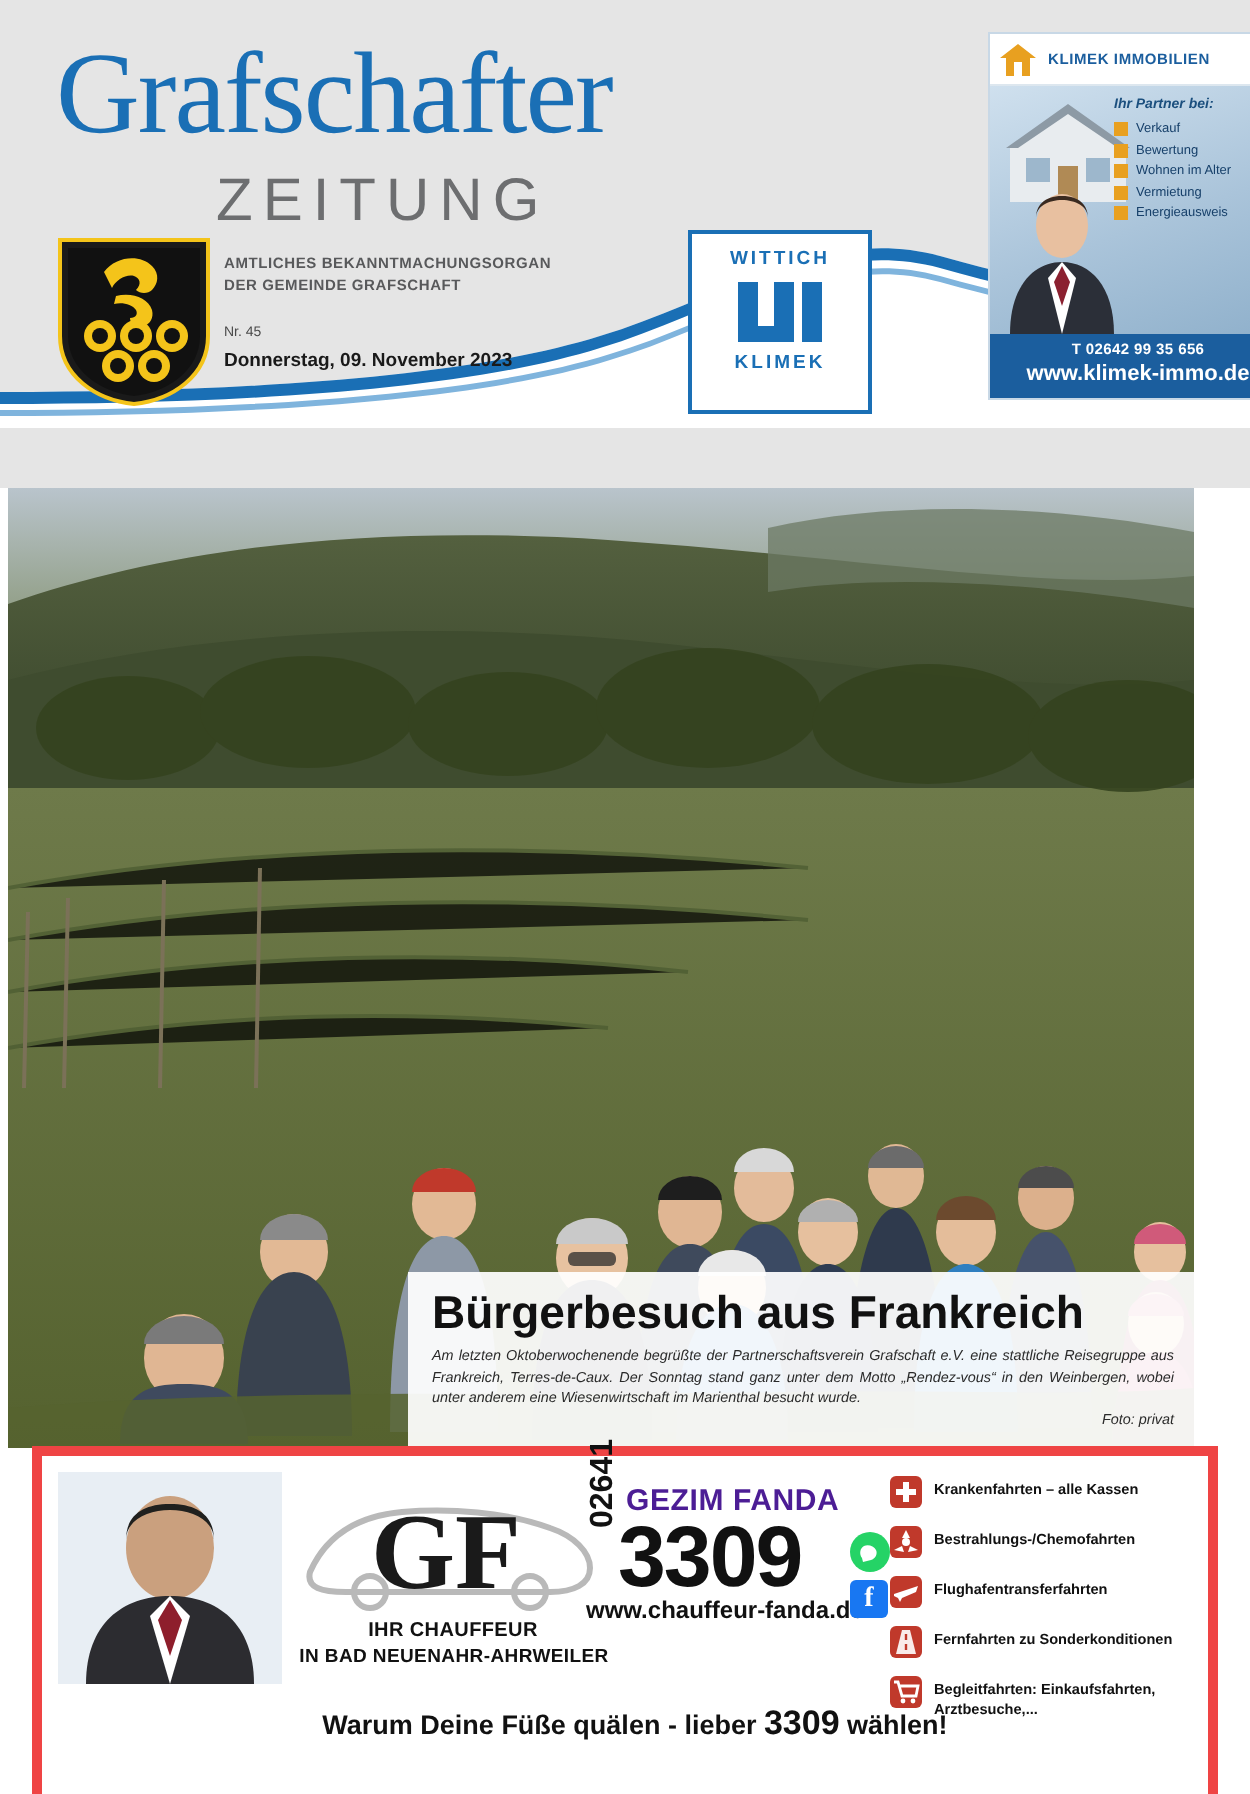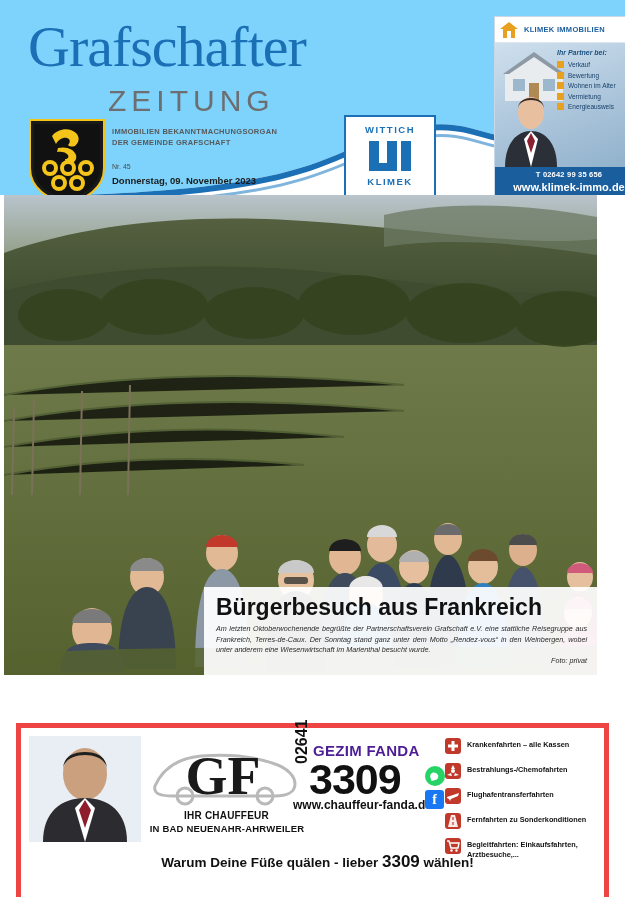--- a/index.html
+++ b/index.html
@@ -12,23 +12,23 @@
   }
   .page {
     width: 625px; height: 897px;
     position: relative;
     background: #ffffff;
   }
 
   
   .masthead {
     position: relative;
-    height: 195px;
+    height: 244px;
     width: 625px;
-    background: #7dd3fc;
+    background: #e5e5e5;
     overflow: hidden;
   }
   .swoosh {
     position: absolute;
     left: 0; top: 0; width: 625px; height: 215px;
     pointer-events: none;
   }
   .title-main {
     position: absolute;
     left: 28px; top: 18px;
@@ -293,21 +293,21 @@
       <g fill="#111">
         <circle cx="22" cy="50" r="4"></circle>
         <circle cx="40" cy="50" r="4"></circle>
         <circle cx="58" cy="50" r="4"></circle>
         <circle cx="31" cy="65" r="4"></circle>
         <circle cx="49" cy="65" r="4"></circle>
       </g>
     </svg>
 
     <div class="org-line">
-      <div>IMMOBILIEN BEKANNTMACHUNGSORGAN</div>
+      <div>AMTLICHES BEKANNTMACHUNGSORGAN</div>
       <div>DER GEMEINDE GRAFSCHAFT</div>
     </div>
 
     <div class="issue-no">Nr. 45</div>
     <div class="issue-date">Donnerstag, 09. November 2023</div>
 
     <div class="wittich">
       <div class="w-top">WITTICH</div>
       <div class="w-mark">
         <svg viewBox="0 0 46 34" width="46" height="34">

